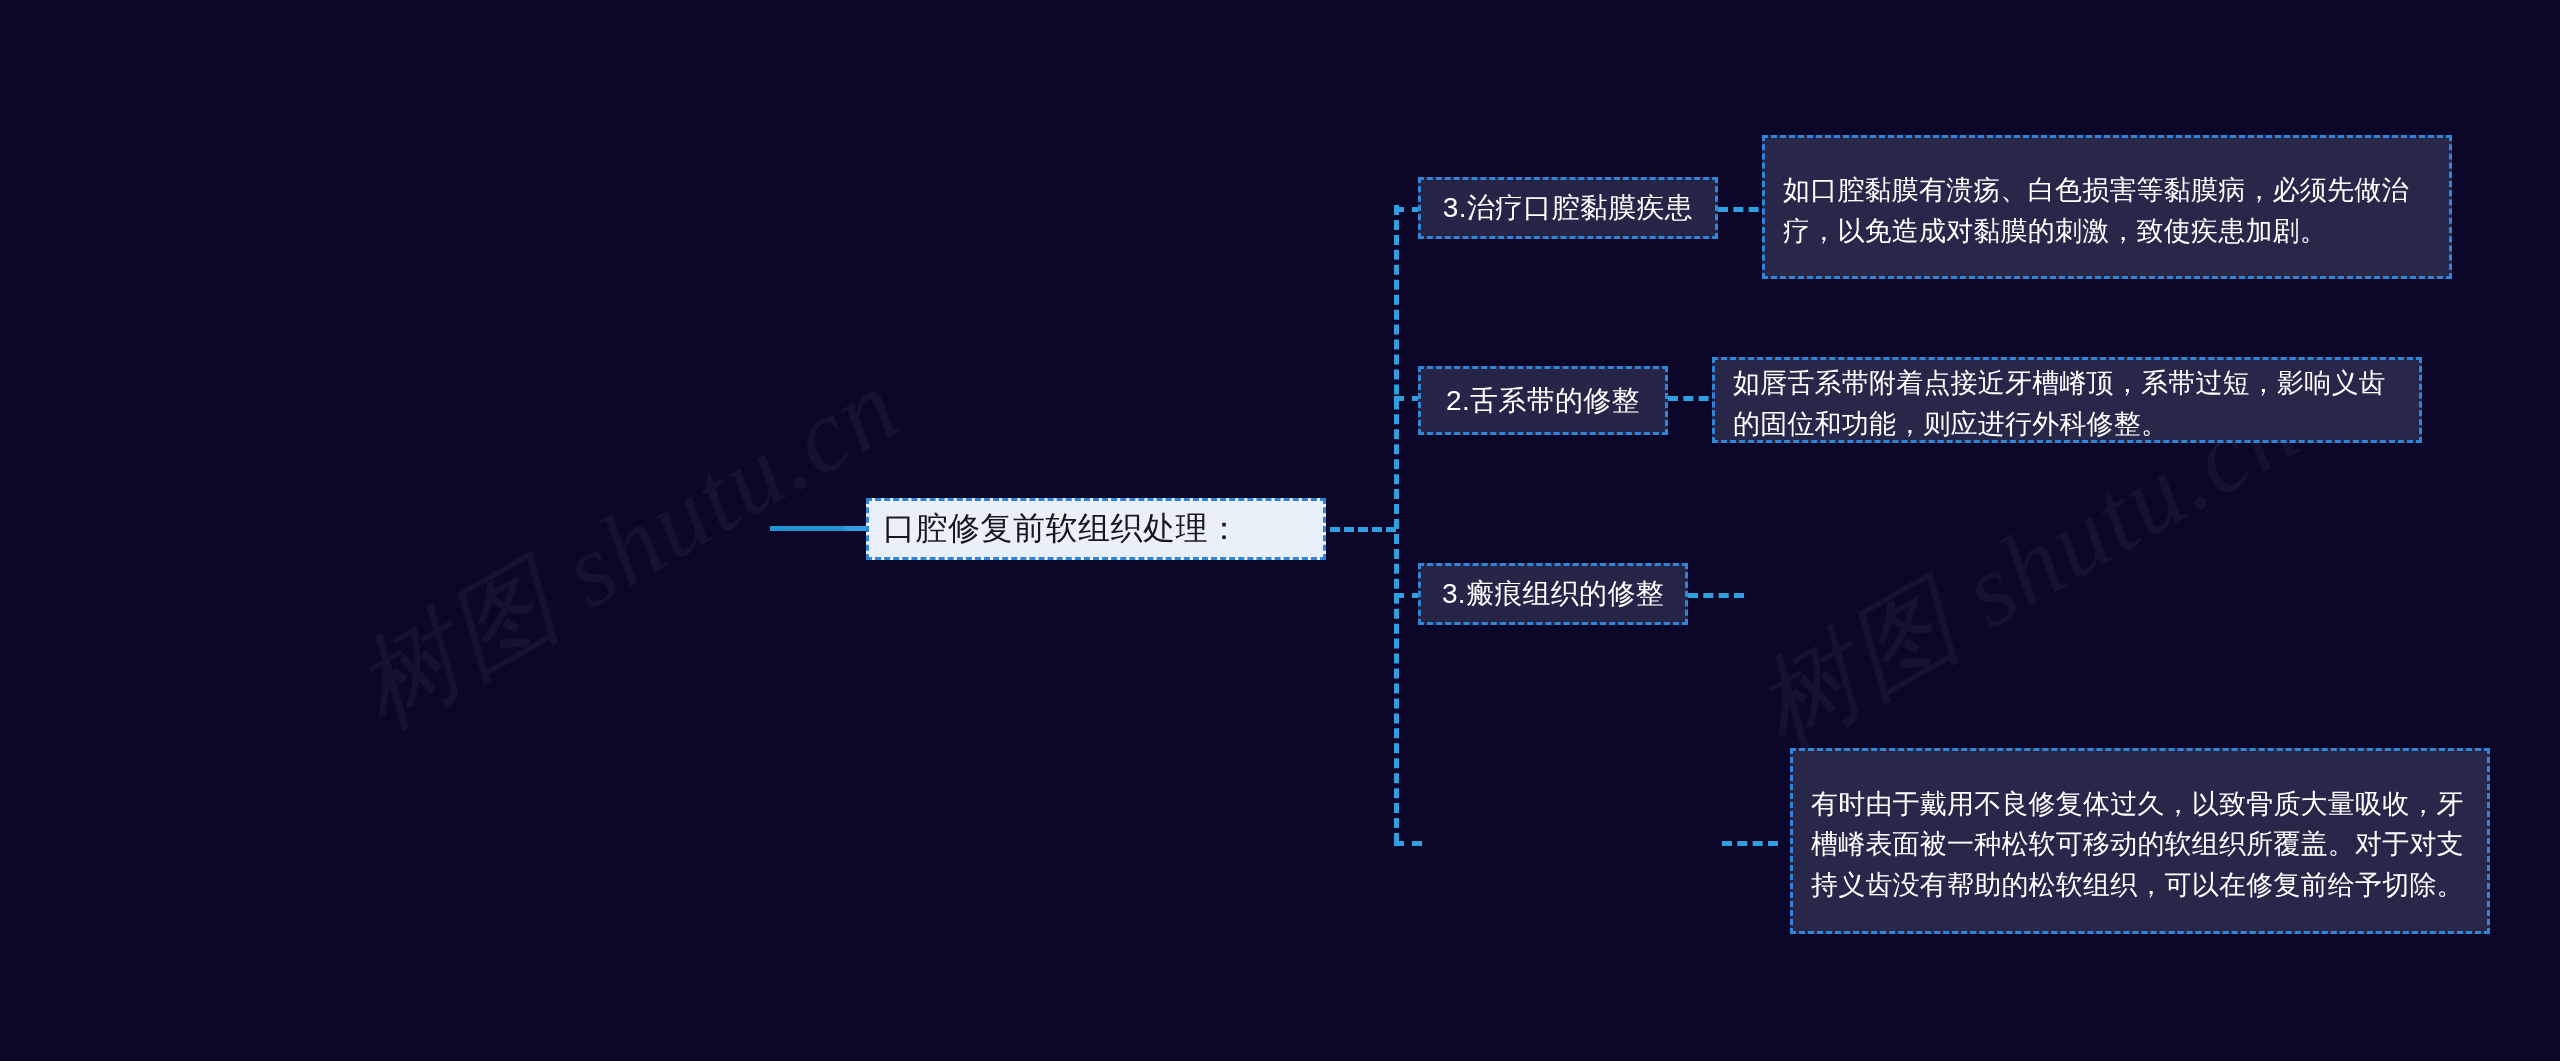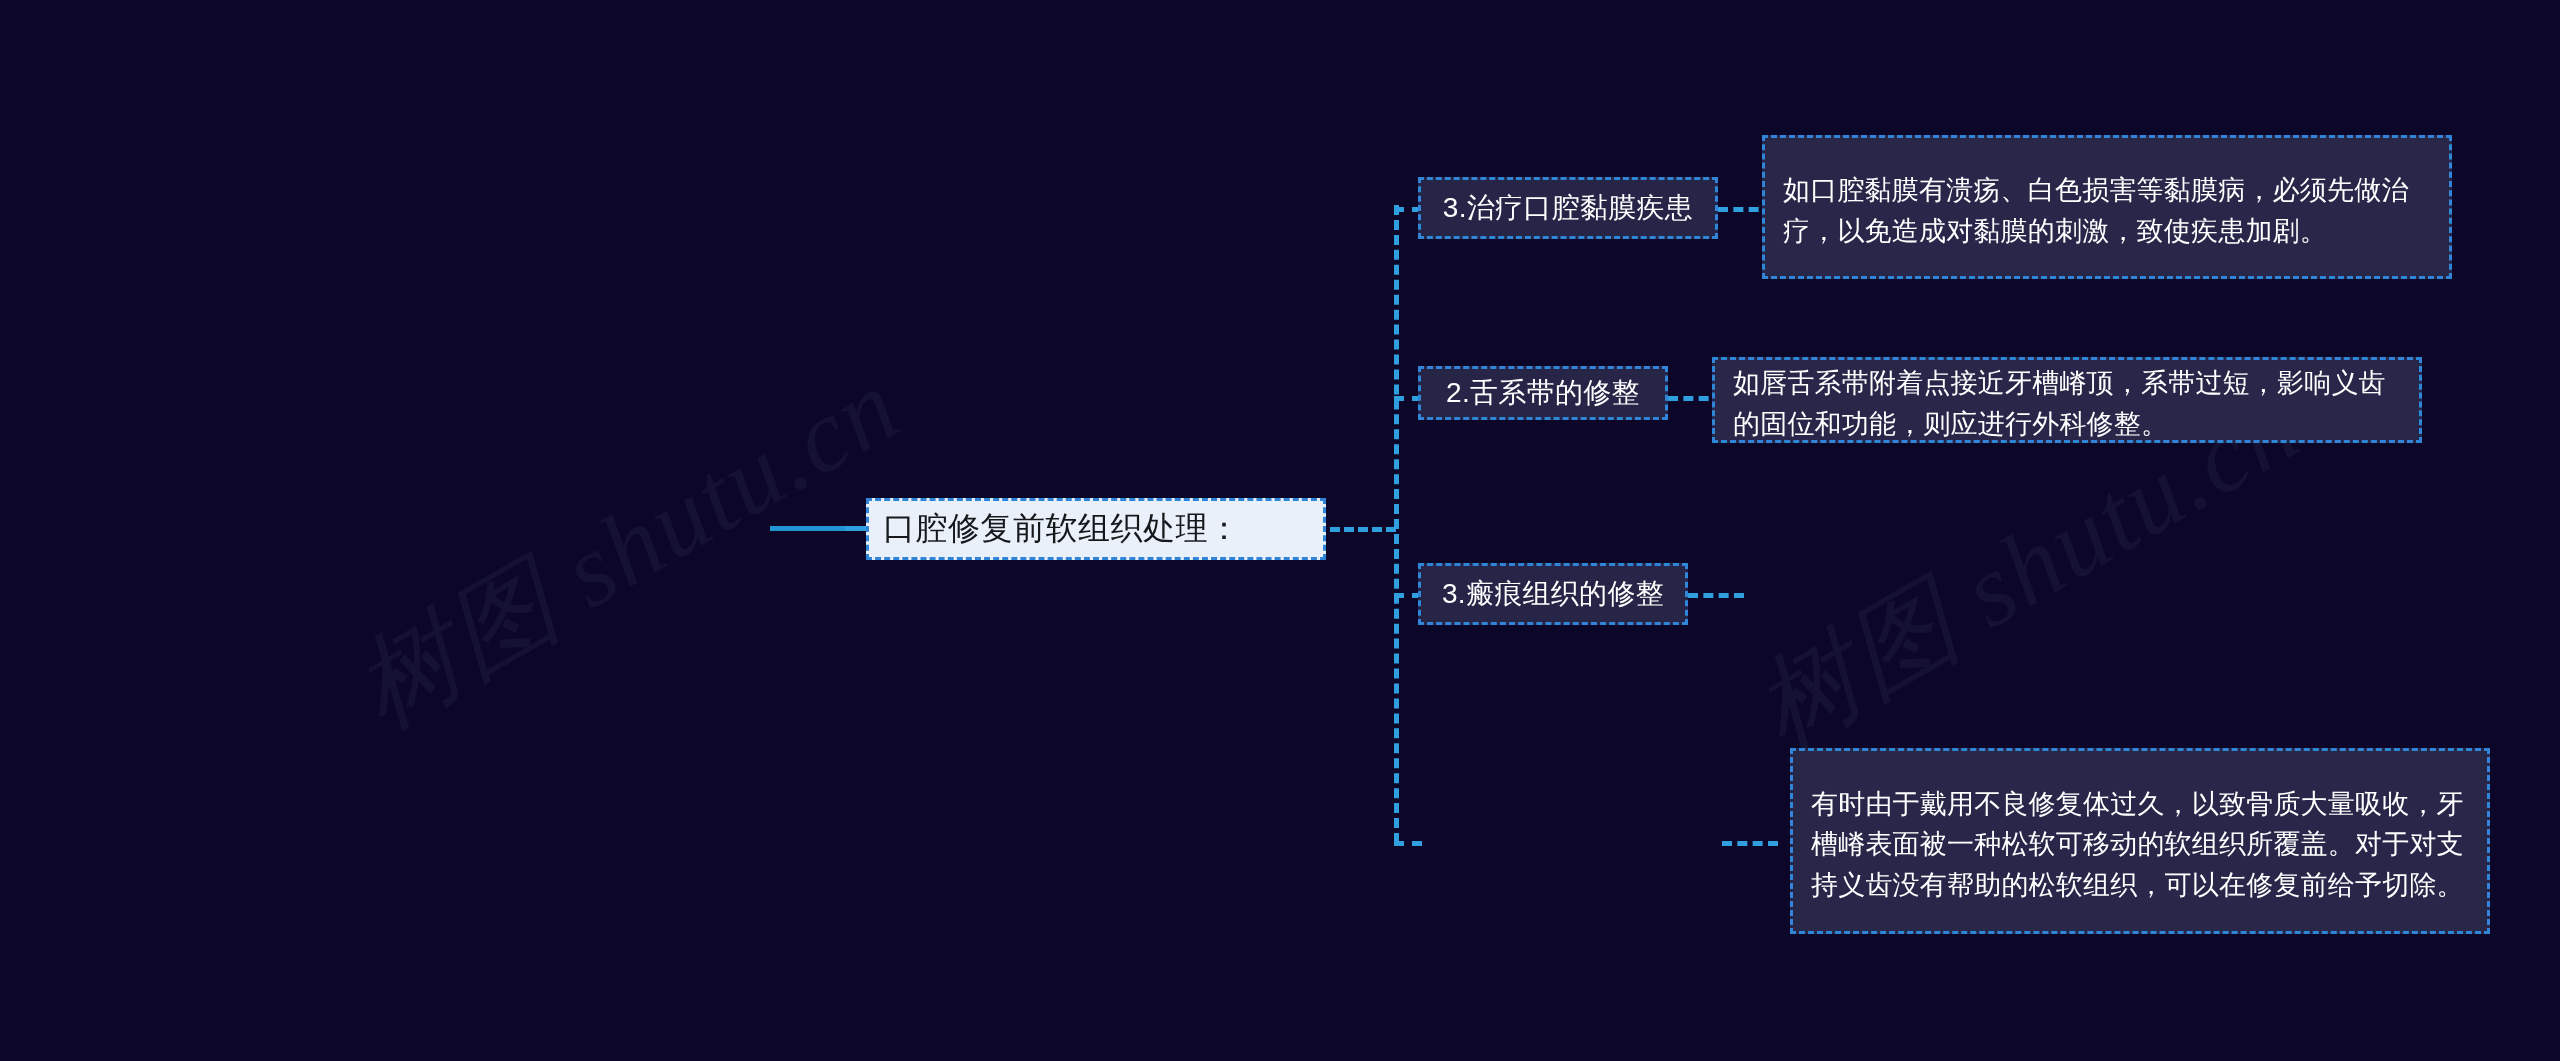--- a/index.html
+++ b/index.html
@@ -214,21 +214,21 @@
   <div class="stub" style="top:841px"></div>
 
   <div class="branch-node" style="left:1418px; top:177px; width:300px; height:62px;">
     <span class="branch-label">3.治疗口腔黏膜疾患</span>
   </div>
   <div class="branch-link" style="left:1718px; top:207px;"></div>
   <div class="detail-box" style="left:1762px; top:135px; width:690px; height:144px;">
     <div class="detail-text">如口腔黏膜有溃疡、白色损害等黏膜病，必须先做治疗，以免造成对黏膜的刺激，致使疾患加剧。</div>
   </div>
 
-  <div class="branch-node" style="left:1418px; top:366px; width:250px; height:54px;">
+  <div class="branch-node" style="left:1418px; top:366px; width:250px; height:69px;">
     <span class="branch-label">2.舌系带的修整</span>
   </div>
   <div class="branch-link" style="left:1668px; top:396px;"></div>
   <div class="detail-box" style="left:1712px; top:357px; width:710px; height:86px;">
     <div class="detail-text">如唇舌系带附着点接近牙槽嵴顶，系带过短，影响义齿的固位和功能，则应进行外科修整。</div>
   </div>
 
   <div class="branch-node" style="left:1418px; top:563px; width:270px; height:62px;">
     <span class="branch-label">3.瘢痕组织的修整</span>
   </div>

